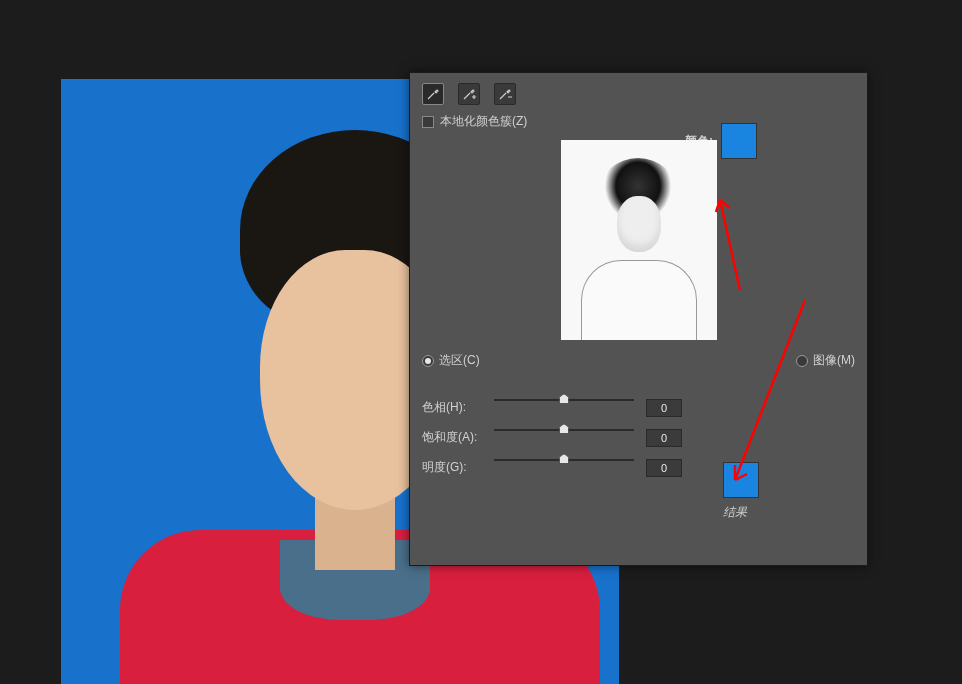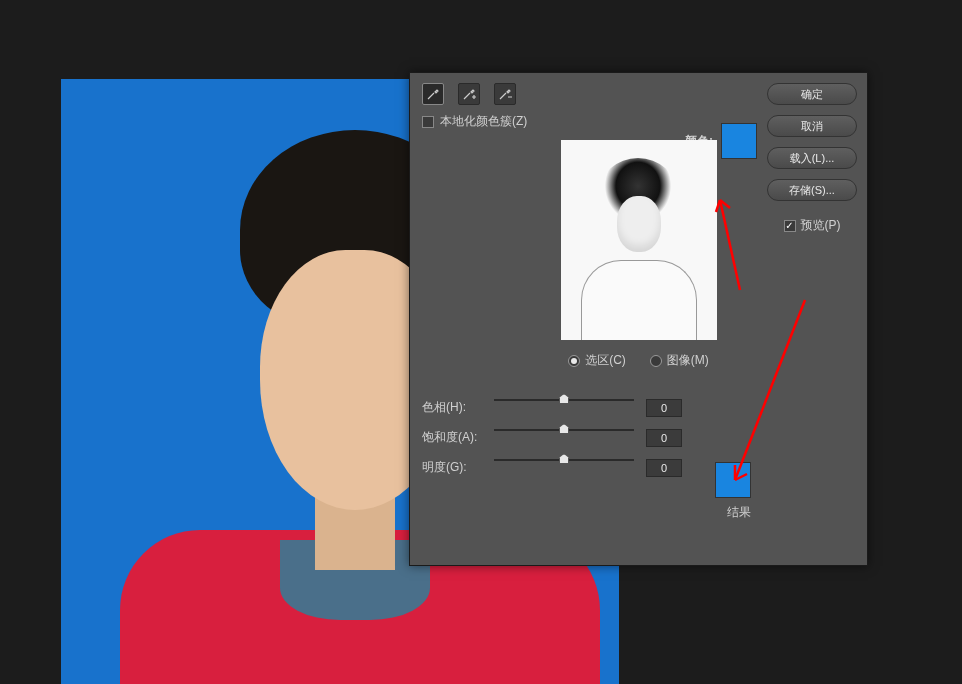--- a/index.html
+++ b/index.html
@@ -236,21 +236,21 @@
       bottom: 0;
       width: 116px;
       height: 80px;
       border: 1px solid #999;
       border-bottom: none;
       border-radius: 40px 40px 0 0;
       background: #fafafa;
     }
     .radio-row {
       display: flex;
-      justify-content: center;
+      justify-content: space-between;
       gap: 24px;
       margin-bottom: 12px;
     }
     .radio-item { display: flex; align-items: center; gap: 5px; }
     .radio {
       width: 12px;
       height: 12px;
       border: 1px solid #999;
       border-radius: 50%;
       background: #3a3a3a;
@@ -270,23 +270,24 @@
     .adjust-row {
       display: flex;
       align-items: flex-start;
       gap: 8px;
       margin-bottom: 12px;
     }
     .adjust-label { width: 60px; }
     .adjust-row .slider-track { width: 140px; flex: none; }
     .result-area {
       position: absolute;
-      right: 116px;
+      right: 108px;
       bottom: 22px;
-      text-align: right;
+      text-align: left;
+      font-style: italic;
     }
     .result-swatch {
       width: 36px;
       height: 36px;
       background: #1985e0;
       border: 1px solid #333;
       margin-bottom: 6px;
     }
     .right-panel {
       position: absolute;
@@ -404,30 +405,20 @@
         </div>
         <div class="value-box">0</div>
       </div>
     </div>
 
     <div class="result-area">
       <div class="result-swatch"></div>
       <div>结果</div>
     </div>
 
-    <div class="right-panel">
-      <div class="dlg-button">确定</div>
-      <div class="dlg-button">取消</div>
-      <div class="dlg-button">载入(L)...</div>
-      <div class="dlg-button">存储(S)...</div>
-      <div class="preview-checkrow">
-        <div class="checkbox checked"></div>
-        <span>预览(P)</span>
-      </div>
-    </div>
 
   </div>
 </div>
 
 <svg class="arrow" style="left:710px; top:190px; width:40px; height:110px;" viewBox="0 0 40 110">
   <path d="M30 100 L10 10"></path>
   <path d="M10 10 L6 22 M10 10 L20 18"></path>
 </svg>
 <svg class="arrow" style="left:725px; top:290px; width:90px; height:200px;" viewBox="0 0 90 200">
   <path d="M80 10 L10 190"></path>

